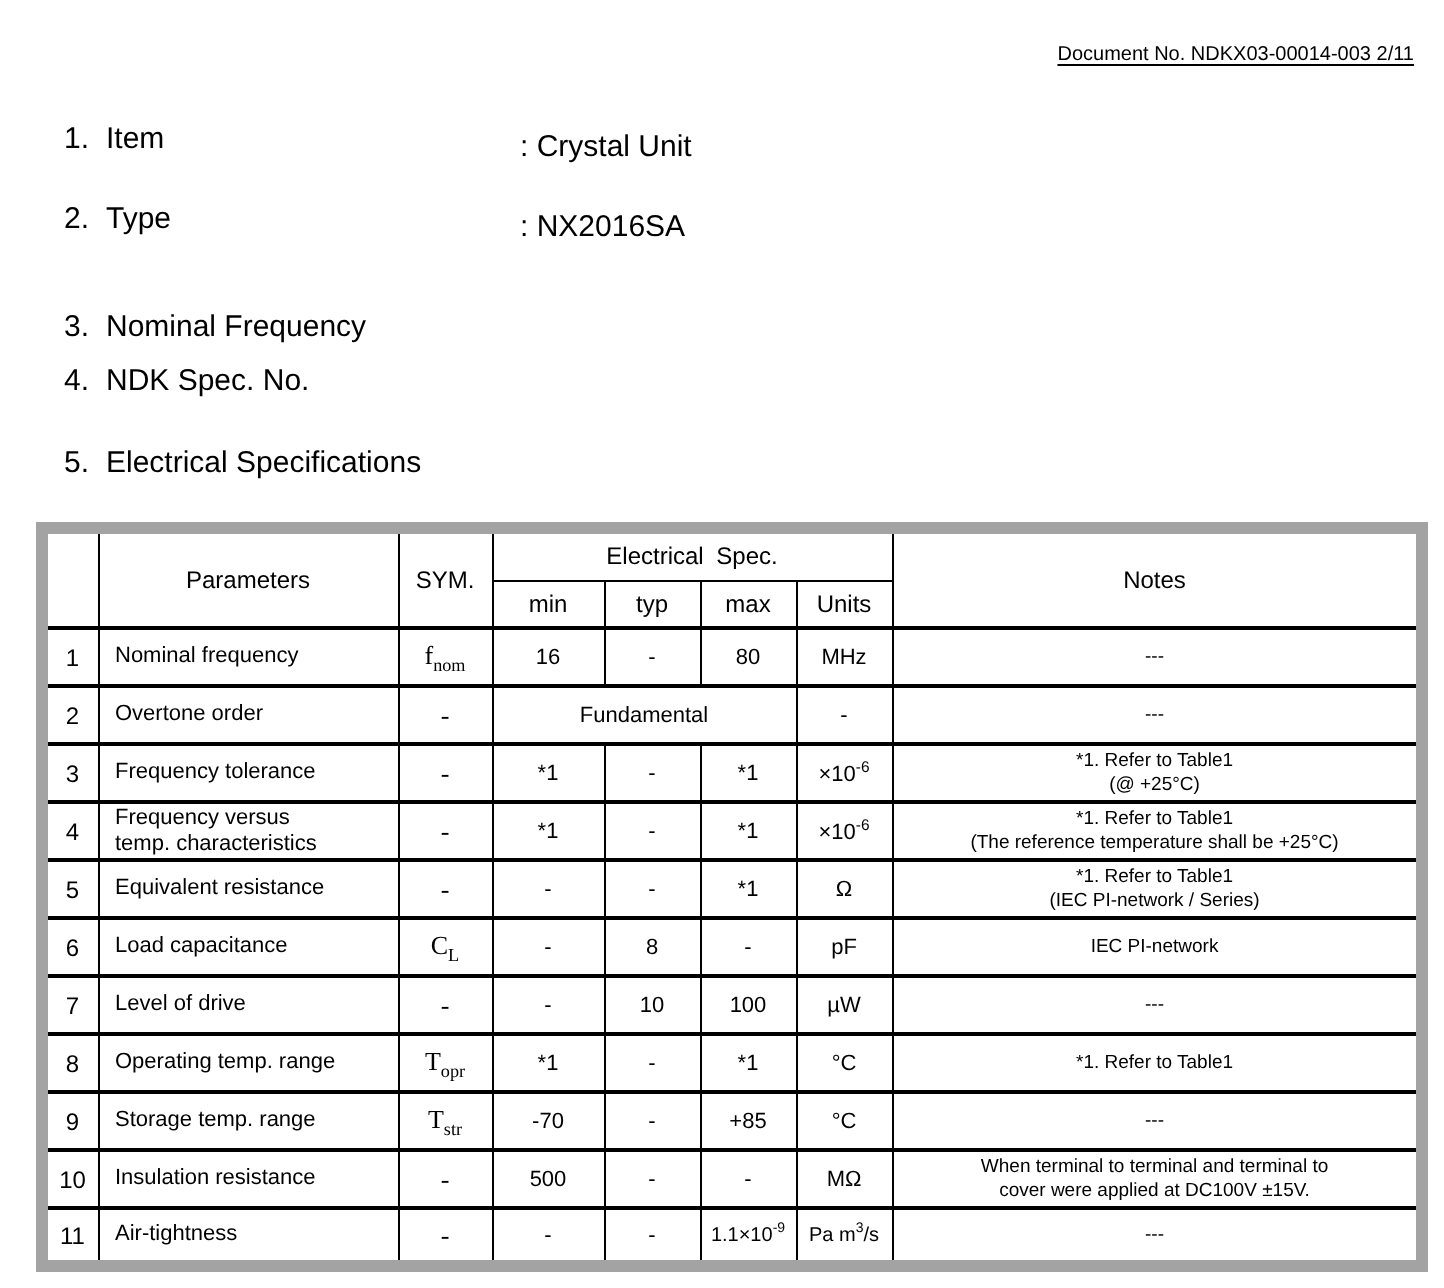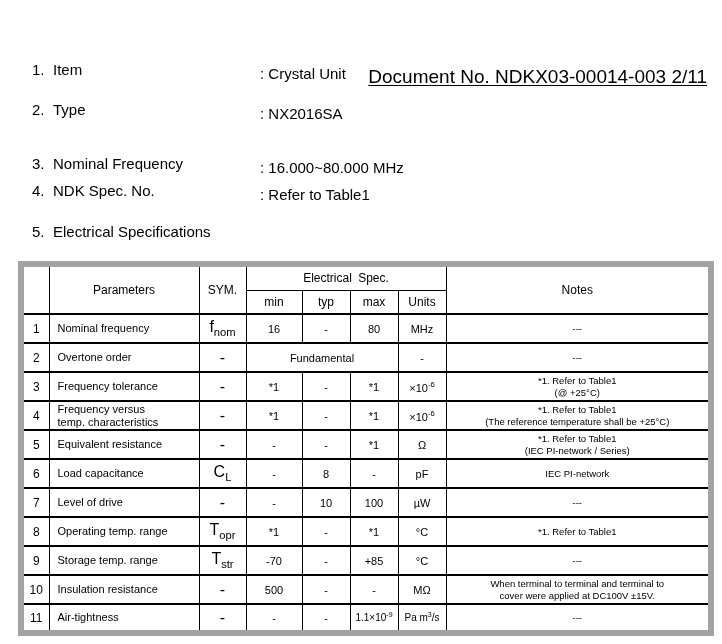--- a/index.html
+++ b/index.html
@@ -1,36 +1,36 @@
 <!DOCTYPE html>
 <html><head>
 <meta charset="utf-8">
 <style>
   * { margin:0; padding:0; box-sizing:border-box; }
   body { font-family:"Liberation Sans","DejaVu Sans",sans-serif; background:#ffffff; color:#000; }
   .page { position:relative; width:722px; height:644px; background:#fff; overflow:hidden; }
 
-  .doc-header { position:absolute; top:22px; right:15px; font-size:19px; text-decoration:underline; text-underline-offset:2px;margin-top:44px; }
+  .doc-header { position:absolute; top:22px; right:15px; font-size:10px; text-decoration:underline; text-underline-offset:2px; }
 
   .list { position:absolute; top:0; left:0; width:100%; }
   .list-row { position:absolute; left:32px; width:660px; font-size:15px; }
   .list-num { display:inline-block; width:21px; }
   .list-value { position:absolute; left:228px; top:4px; }
 
   table.spec { position:absolute; left:18px; top:261px; width:690px; border-collapse:collapse; table-layout:fixed; border:6px solid #a3a3a3; }
   .spec th, .spec td { border:1px solid #000; border-top-width:2px; border-bottom-width:2px; font-weight:normal; text-align:center; vertical-align:middle; padding:0; font-size:11px; }
   .spec thead tr.h1 { height:26px; }
   .spec thead tr.h2 { height:24px; }
   .spec tbody tr { height:29px; }
   .spec thead th { font-size:12px; }
   th.elec-spec { border-bottom-width:1px; word-spacing:3px;margin-top:24px; }
   tr.h2 th { border-top-width:1px;margin-top:16px; }
   td.row-no { font-size:12px; }
   td.param { text-align:left; padding-left:8px; white-space:pre-line; line-height:13px; font-size:11px; }
-  td.sym { font-size:16px; }
+  td.sym { font-size:13px;font-family:Liberation Serif, serif; }
   td.notes { font-size:9.5px; line-height:11.5px; white-space:pre-line; }
   td.val-wide { font-size:10px; }
   .spec sub { font-size:0.7em; }
   .spec sup { font-size:0.7em; }
 </style>
 </head>
 <body>
 
 <div class="page">
 
@@ -40,25 +40,23 @@
     <div class="list-row" style="top:61px;">
       <span class="list-num">1.</span><span>Item</span>
       <span class="list-value">: Crystal Unit</span>
     </div>
     <div class="list-row" style="top:101px;">
       <span class="list-num">2.</span><span>Type</span>
       <span class="list-value">: NX2016SA</span>
     </div>
     <div class="list-row" style="top:142px;margin-top:13px;">
       <span class="list-num">3.</span><span>Nominal Frequency</span>
-      <span class="list-value">: 16.000~80.000 MHz</span>
     </div>
     <div class="list-row" style="top:182px;">
       <span class="list-num">4.</span><span>NDK Spec. No.</span>
-      <span class="list-value">: Refer to Table1</span>
     </div>
     <div class="list-row" style="top:223px;">
       <span class="list-num">5.</span><span>Electrical Specifications</span>
       <span class="list-value"></span>
     </div>
   </div>
 
   <table class="spec">
     <colgroup>
       <col style="width:28px">

